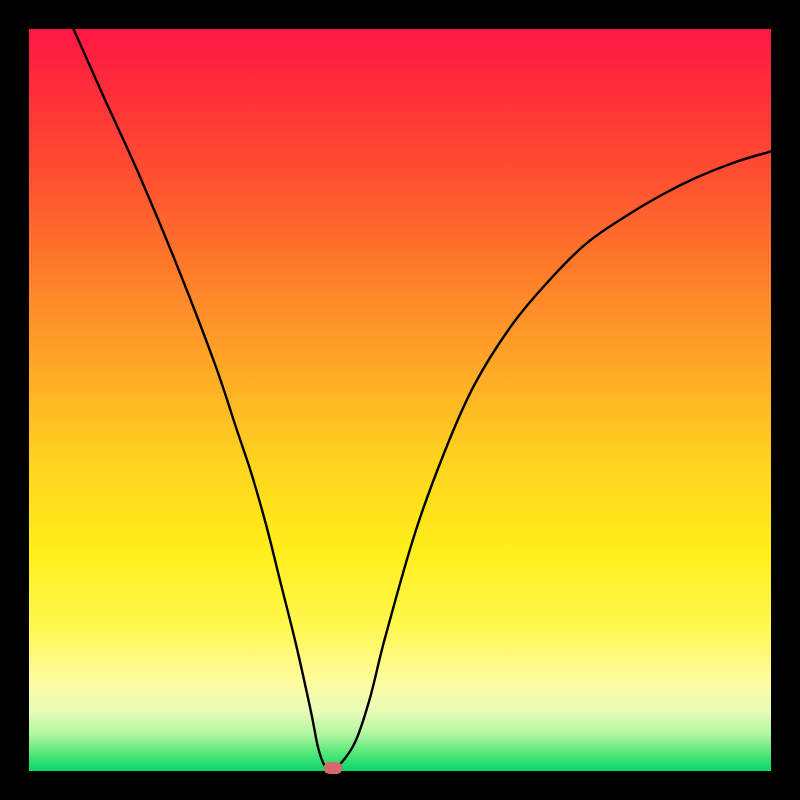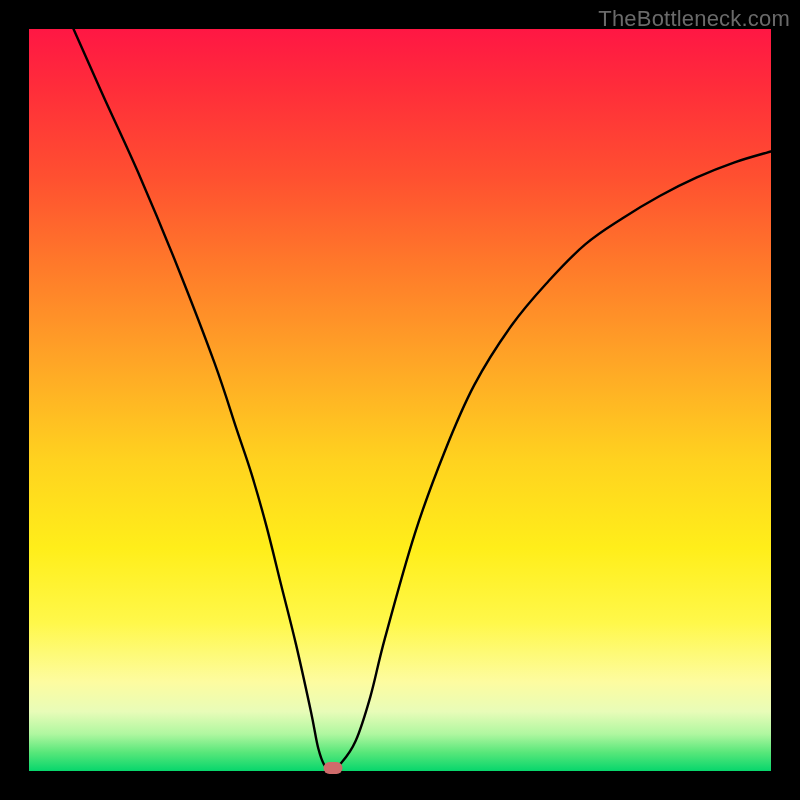--- a/index.html
+++ b/index.html
@@ -72,14 +72,13 @@
 
 <div class="frame">
   <div class="plot"></div>
 
   <svg class="curve" viewBox="0 0 742 742" preserveAspectRatio="none">
     <path id="curve-path" fill="none" stroke="#000" stroke-width="2.4" stroke-linejoin="round" stroke-linecap="round" d="M 44.52 0.00 C 49.86 12.02, 62.18 40.07, 74.20 66.78 C 86.22 93.49, 97.94 117.68, 111.30 148.40 C 124.66 179.12, 135.04 204.05, 148.40 237.44 C 161.76 270.83, 174.82 304.52, 185.50 333.90 C 196.18 363.28, 201.08 380.65, 207.76 400.68 C 214.44 420.71, 217.26 427.84, 222.60 445.20 C 227.94 462.56, 232.10 477.11, 237.44 497.14 C 242.78 517.17, 246.94 535.13, 252.28 556.50 C 257.62 577.87, 261.78 593.15, 267.12 615.86 C 272.46 638.57, 277.95 663.94, 281.96 682.64 C 285.97 701.34, 286.71 709.72, 289.38 719.74 C 292.05 729.76, 294.13 734.95, 296.80 738.29 C 299.47 741.63, 301.55 738.96, 304.22 738.29 C 306.89 737.62, 307.63 739.25, 311.64 734.58 C 315.65 729.91, 321.14 724.34, 326.48 712.32 C 331.82 700.30, 335.98 686.50, 341.32 667.80 C 346.66 649.10, 348.15 637.82, 356.16 608.44 C 364.17 579.06, 375.16 537.95, 385.84 504.56 C 396.52 471.17, 404.84 449.65, 415.52 422.94 C 426.20 396.23, 433.18 378.87, 445.20 356.16 C 457.22 333.45, 468.94 315.50, 482.30 296.80 C 495.66 278.10, 506.04 266.97, 519.40 252.28 C 532.76 237.59, 543.14 226.53, 556.50 215.18 C 569.86 203.83, 580.24 197.89, 593.60 189.21 C 606.96 180.53, 617.34 174.30, 630.70 166.95 C 644.06 159.60, 654.44 154.41, 667.80 148.40 C 681.16 142.39, 691.54 138.23, 704.90 133.56 C 718.26 128.89, 735.32 124.43, 742.00 122.43"></path>
   </svg>
 
   <div id="marker" class="marker" style="left: 333.22px; top: 768px; background: rgb(207, 107, 107);"></div>
 
-  <div class="watermark">TheBottleneck.com</div>
 </div>
 
 </body></html>

